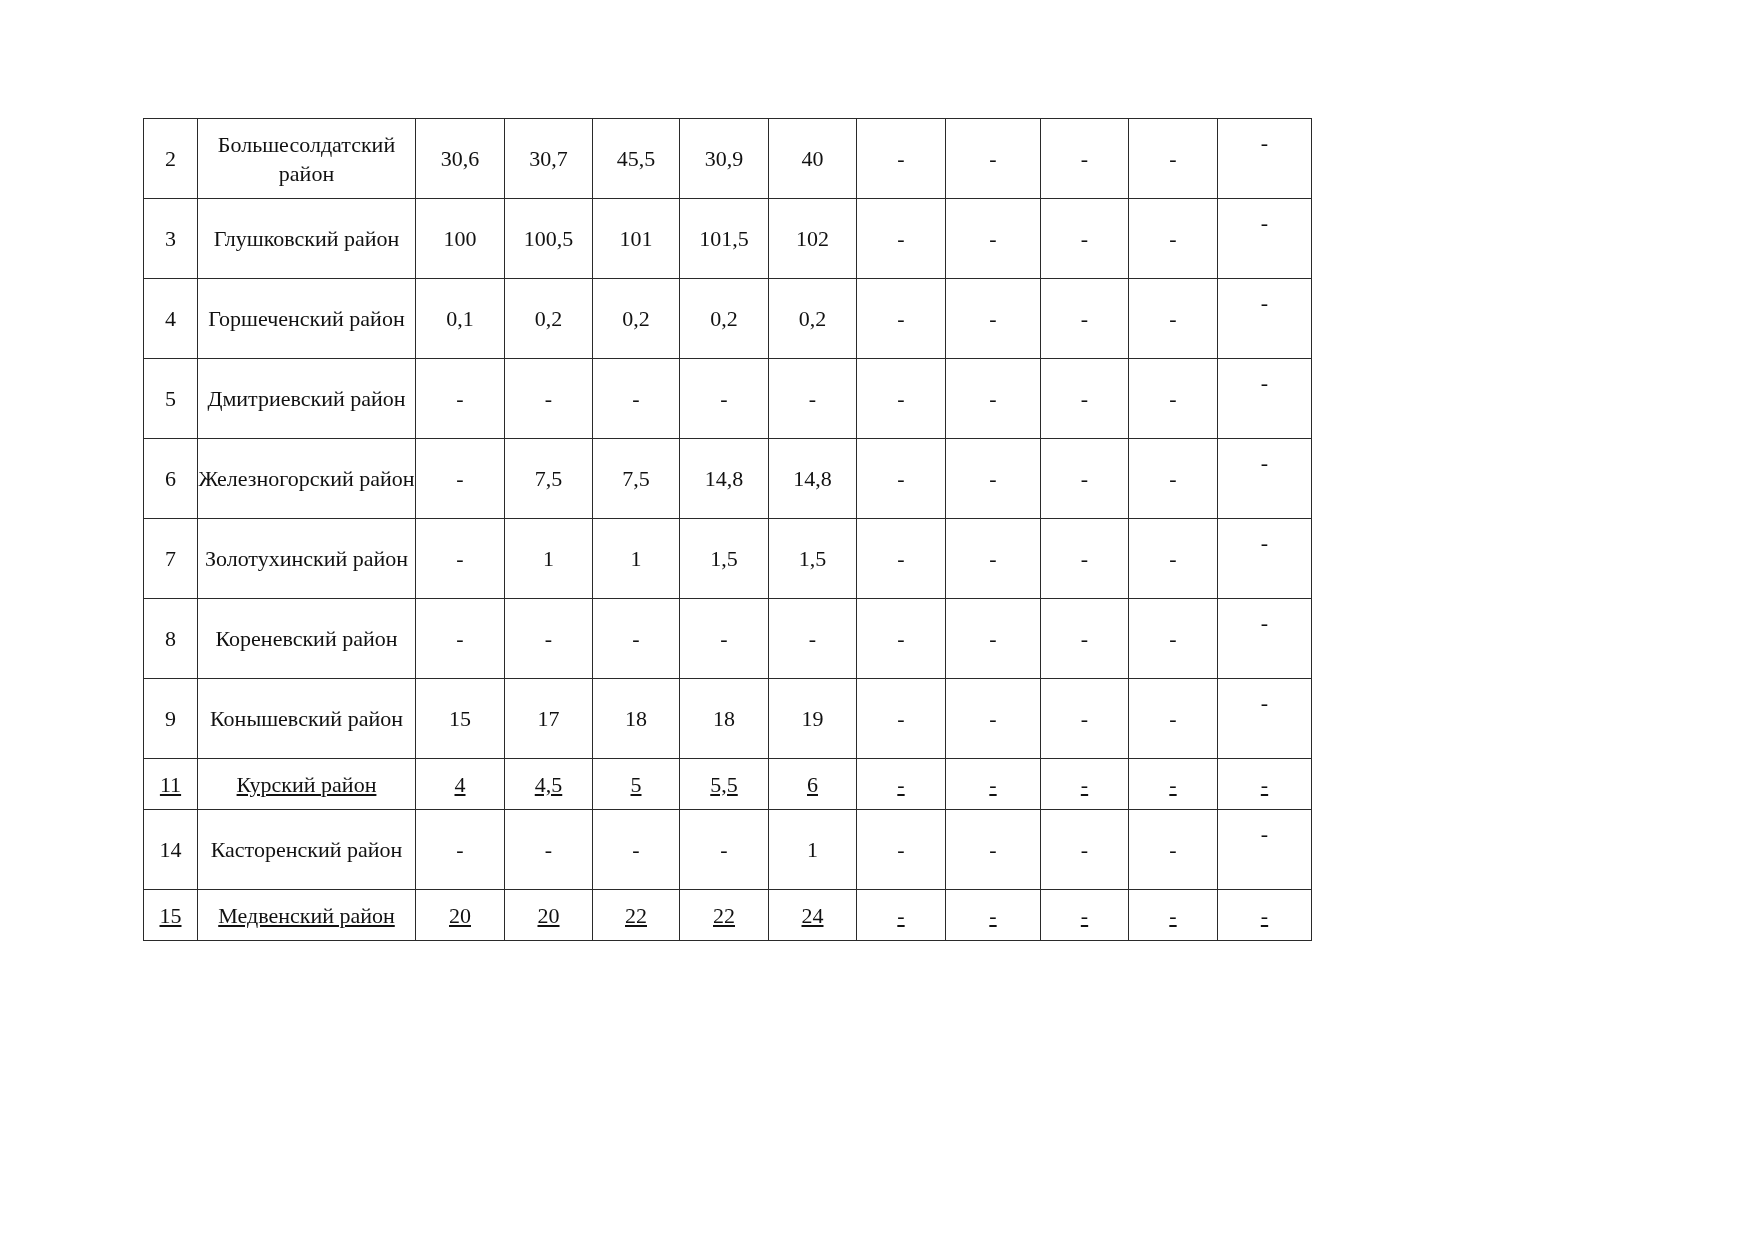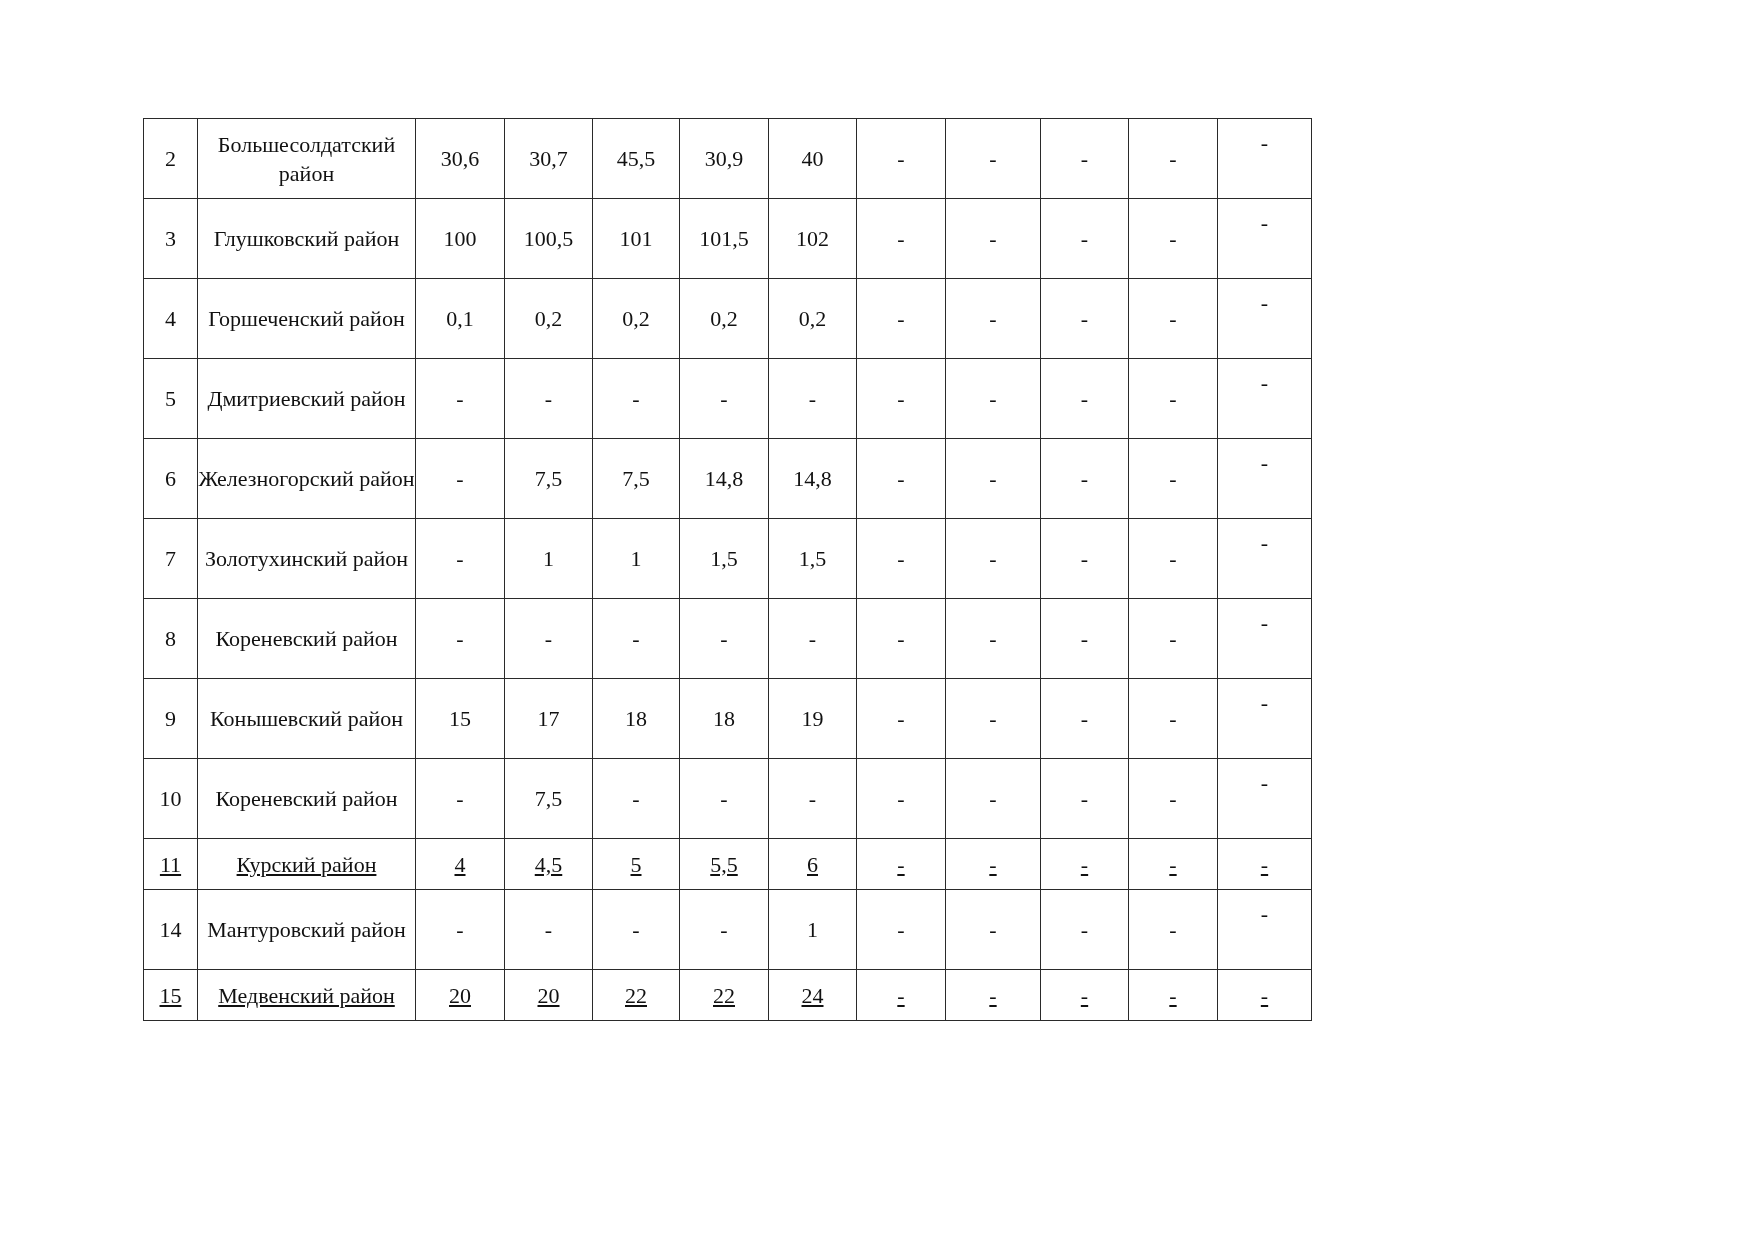--- a/index.html
+++ b/index.html
@@ -193,55 +193,39 @@
           <td>18</td>
           <td>19</td>
           <td>-</td>
           <td>-</td>
           <td>-</td>
           <td>-</td>
           <td class="last-cell">
             <span class="dash-top">-</span>
           </td>
         </tr>
-        <tr class="two-line">
-          <td>10</td>
-          <td class="name-cell">Кореневский район</td>
-          <td>-</td>
-          <td>7,5</td>
-          <td>-</td>
-          <td>-</td>
-          <td>-</td>
-          <td>-</td>
-          <td>-</td>
-          <td>-</td>
-          <td>-</td>
-          <td class="last-cell">
-            <span class="dash-top">-</span>
-          </td>
-        </tr>
         <tr class="one-line">
           <td>11</td>
           <td class="name-cell">Курский район</td>
           <td>4</td>
           <td>4,5</td>
           <td>5</td>
           <td>5,5</td>
           <td>6</td>
           <td>-</td>
           <td>-</td>
           <td>-</td>
           <td>-</td>
           <td class="last-cell">
             <span class="dash-top">-</span>
           </td>
         </tr>
         <tr class="two-line">
           <td>14</td>
-          <td class="name-cell">Мантуровский район</td>
+          <td class="name-cell">Касторенский район</td>
           <td>-</td>
           <td>-</td>
           <td>-</td>
           <td>-</td>
           <td>1</td>
           <td>-</td>
           <td>-</td>
           <td>-</td>
           <td>-</td>
           <td class="last-cell">

